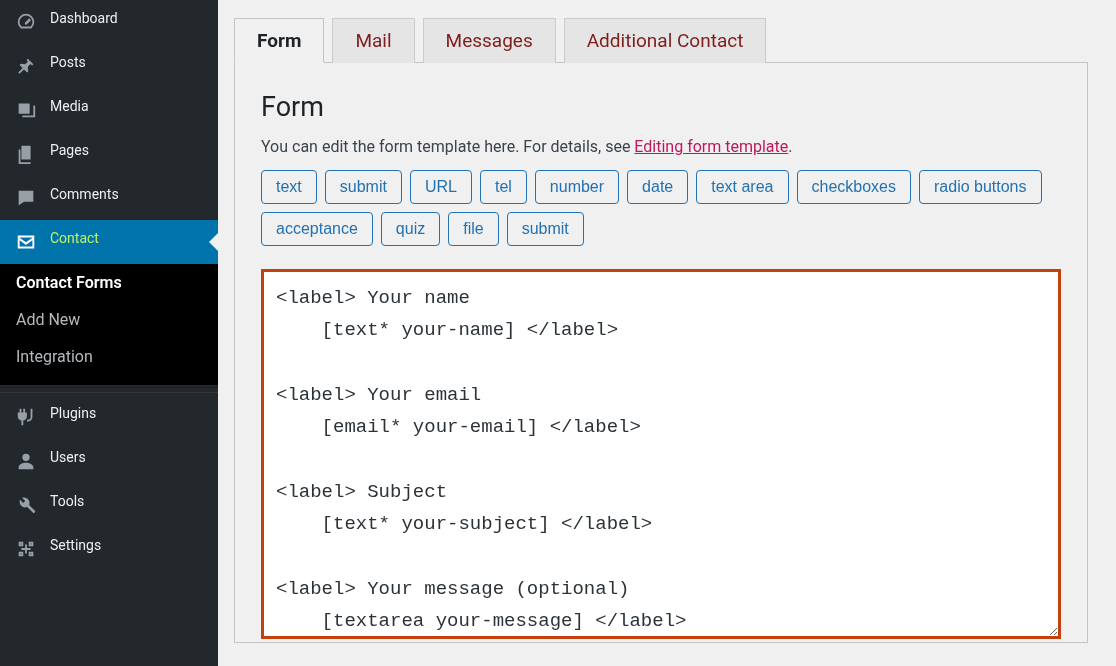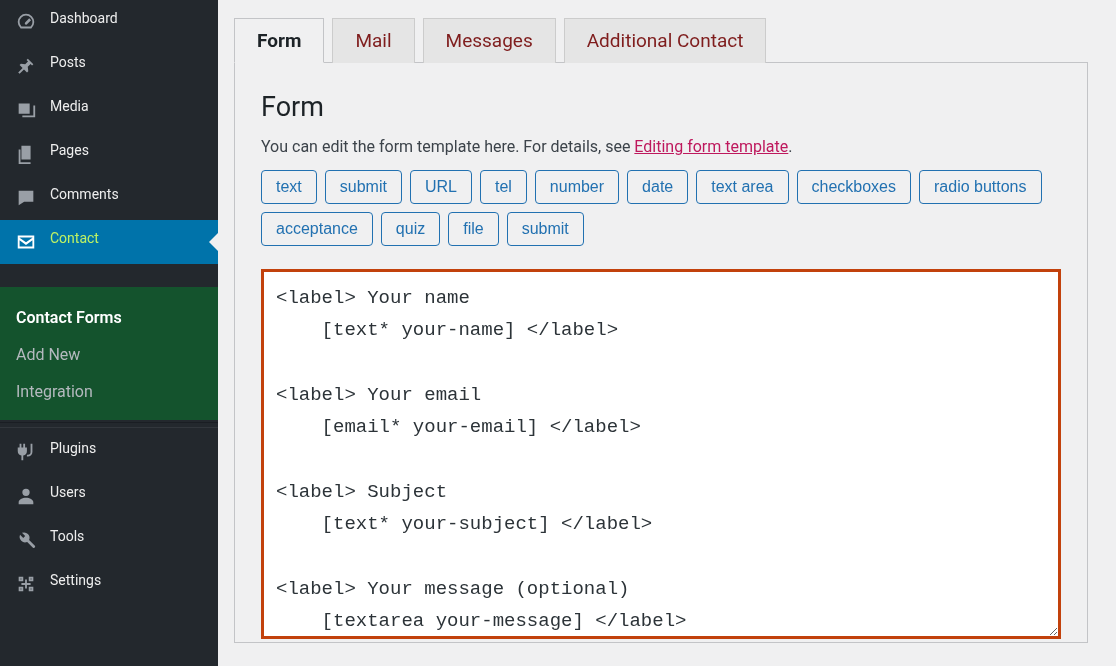--- a/index.html
+++ b/index.html
@@ -47,23 +47,22 @@
   }
   .side-icon {
     width: 24px; height: 24px;
     display: inline-flex;
     align-items: center; justify-content: center;
     flex-shrink: 0;
   }
   .side-icon svg { width: 22px; height: 22px; fill: #999fa6; }
   .side-item.active .side-icon svg { fill: #fff; }
   .submenu {
-    background: #14532d;
-    padding: 12px 0 10px;
-    margin-top: 23px;
+    background: #000000;
+    padding: 0 0 10px;
   }
   .sub-item {
     padding: 9px 16px 9px 16px;
     font-size: 16px;
     color: #b4b9be;
     cursor: pointer;
   }
   .sub-item.current { color: #fff; font-weight: 600; }
   .separator {
     height: 6px;

